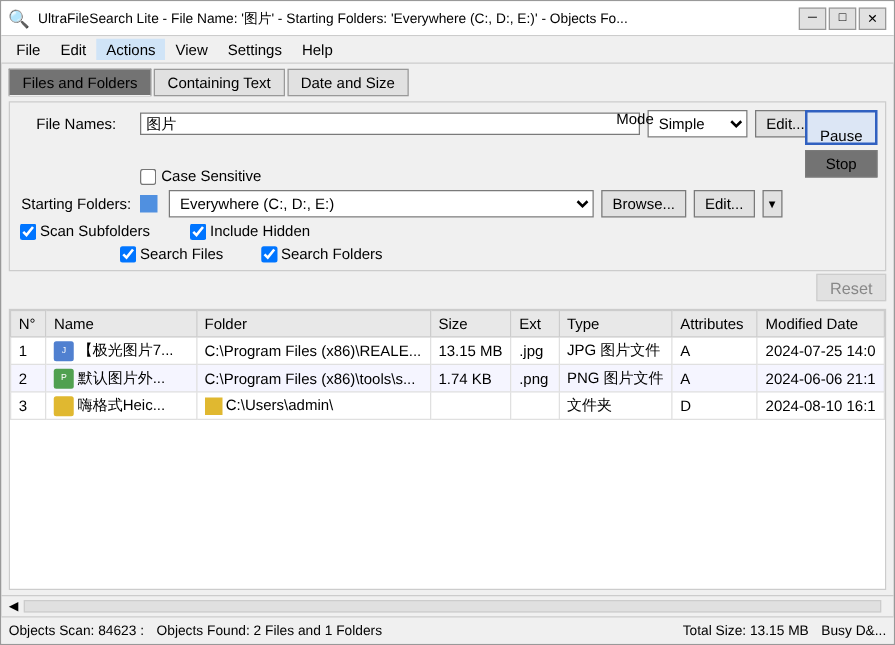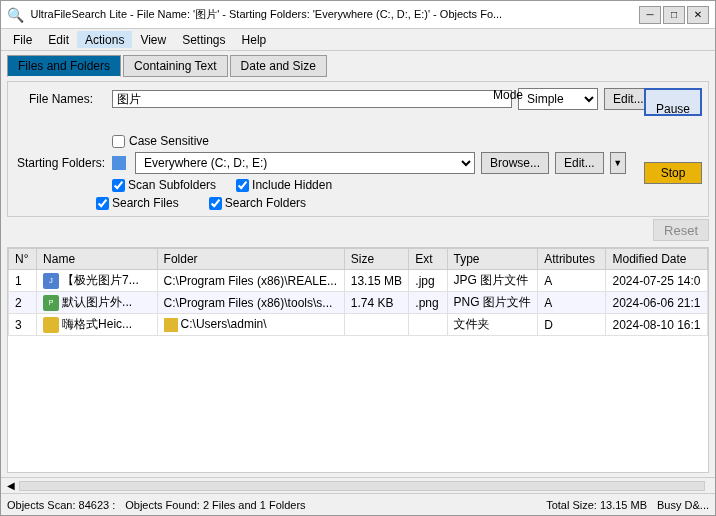--- a/index.html
+++ b/index.html
@@ -72,21 +72,21 @@
       margin-bottom: 4px;
     }
     .tab {
       padding: 3px 10px;
       border: 1px solid #999;
       background: #e1e1e1;
       cursor: pointer;
       font-size: 12px;
     }
     .tab.active {
-      background: #0369a1;
+      background: #737373;
       border-bottom: 1px solid #f0f0f0;
       font-weight: normal;
     }
     .search-panel {
       background: #f0f0f0;
       border: 1px solid #ccc;
       padding: 6px 8px;
       display: flex;
       flex-direction: column;
       gap: 4px;
@@ -130,24 +130,23 @@
       border: 2px solid #3060c0;
       height: 22px;
       padding: 12px 10px;
       cursor: pointer;
       font-size: 12px;
     }
     .btn-stop {
       height: 22px;
       padding: 0 10px;
       border: 1px solid #7a7a7a;
-      background: #eab308;
-      cursor: pointer;
-      font-size: 12px;
-      margin-top: 42px;
+      background: #737373;
+      cursor: pointer;
+      font-size: 12px;
     }
     .right-buttons {
       display: flex;
       flex-direction: column;
       gap: 4px;
       position: absolute;
       right: 6px;
       top: 6px;
     }
     .checkbox-row {
@@ -326,21 +325,21 @@
         <label class="label">Starting Folders:</label>
         <span style="display:inline-block;width:14px;height:14px;background:#5090e0;margin-right:3px;vertical-align:middle;"></span>
         <select class="select-field" style="flex:1;max-width:340px;">
           <option>Everywhere (C:, D:, E:)</option>
         </select>
         <button class="btn">Browse...</button>
         <button class="btn">Edit...</button>
         <div class="dropdown-btn">▼</div>
       </div>
 
-      <div style="margin-left:96px; display:flex; gap:20px;">
+      <div style="display:flex; gap:32px;">
         <div class="chk-item">
           <input type="checkbox" checked="" style="">
           <label>Scan Subfolders</label>
         </div>
         <div class="chk-item">
           <input type="checkbox" checked="" style="">
           <label>Include Hidden</label>
         </div>
       </div>
 

